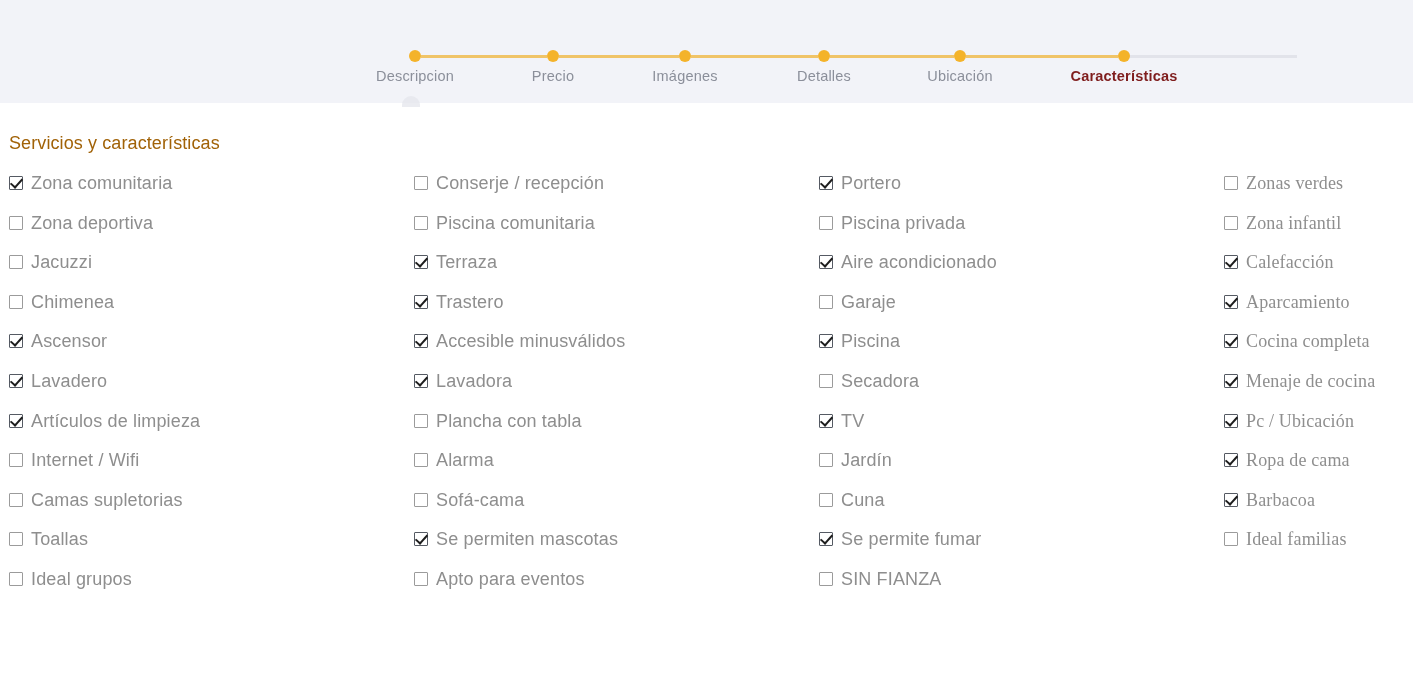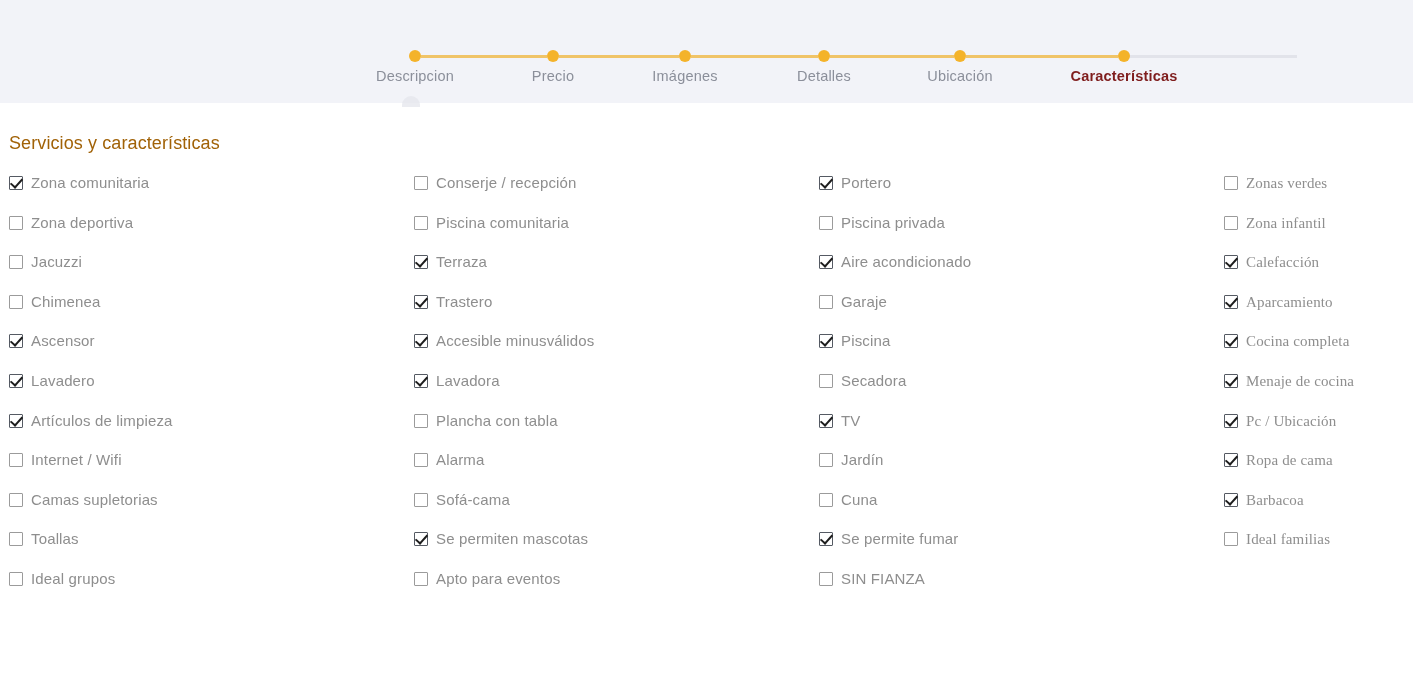--- a/index.html
+++ b/index.html
@@ -125,21 +125,21 @@
     content: "";
     position: absolute;
     left: 3px; top: -1px;
     width: 5px; height: 10px;
     border: solid #1d1d1d;
     border-width: 0 2.2px 2.2px 0;
     transform: rotate(42deg);
   }
   .lbl {
     margin-left: 8px;
-    font-size: 15px;
+    font-size: 18px;
     line-height: 20px;
     color: #8e8e8e;
     letter-spacing: .15px;
     white-space: nowrap;
   }
 </style>
 </head>
 <body>
 
 <div id="stepper-bar">

